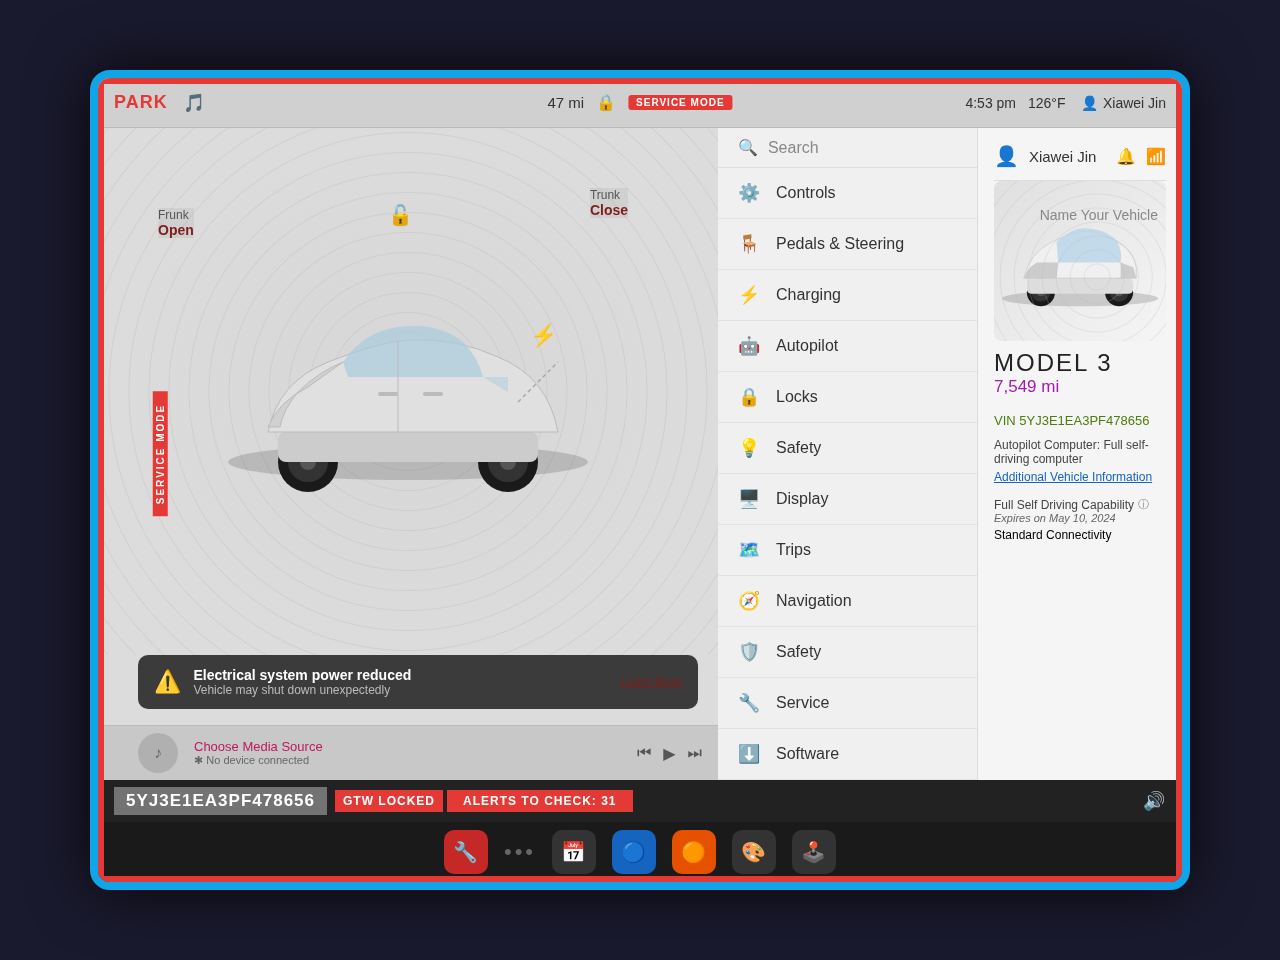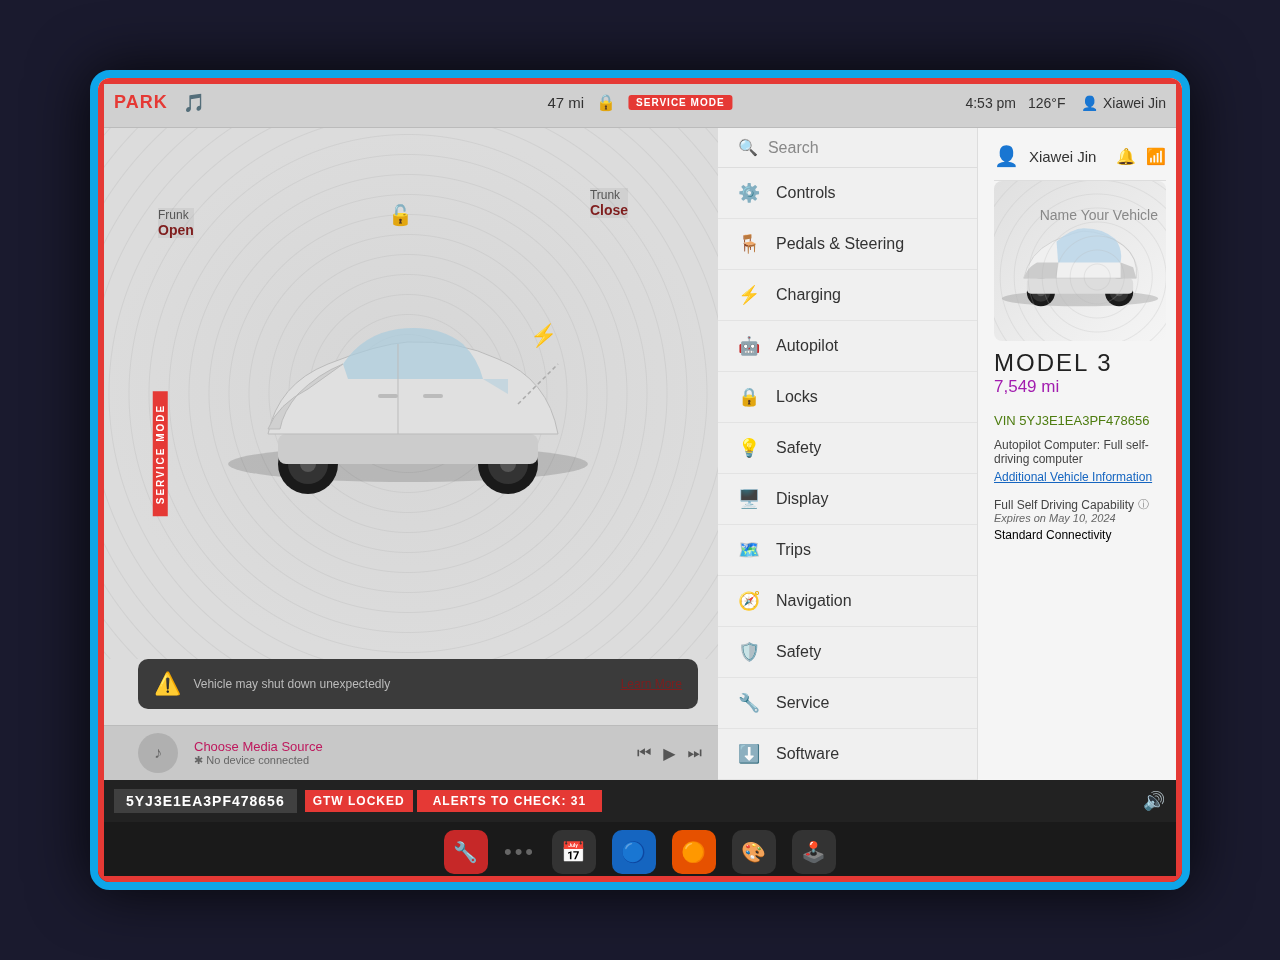--- a/index.html
+++ b/index.html
@@ -482,23 +482,23 @@
     .bottom-bar {
       height: 42px;
       background: #222;
       display: flex;
       align-items: center;
       padding: 0 16px;
       gap: 0;
     }
 
     .vin-status {
-      background: #404040;
+      background: #737373;
       color: white;
-      font-size: 14px;
+      font-size: 17px;
       font-weight: 700;
       padding: 4px 12px;
       letter-spacing: 1px;
     }
 
     .gtw-locked {
       background: #e53935;
       color: white;
       font-size: 12px;
       font-weight: 700;
@@ -669,20 +669,21 @@
             <line x1="200" y1="80" x2="200" y2="170" stroke="#bbb" stroke-width="1"></line>
 
             <rect x="180" y="130" width="20" height="4" rx="2" fill="#bbb"></rect>
             <rect x="225" y="130" width="20" height="4" rx="2" fill="#bbb"></rect>
           </svg>
         </div>
 
         <div class="alert-banner">
           <span class="alert-icon">⚠️</span>
           <div class="alert-text-content">
+            <div class="alert-title">Electrical system power reduced</div>
             <div class="alert-subtitle">Vehicle may shut down unexpectedly</div>
           </div>
           <span class="alert-learn-more">Learn More</span>
         </div>
 
         <div class="media-bar">
           <div class="media-icon">♪</div>
           <div class="media-info">
             <div class="media-source">Choose Media Source</div>
             <div class="media-device">✱ No device connected</div>

